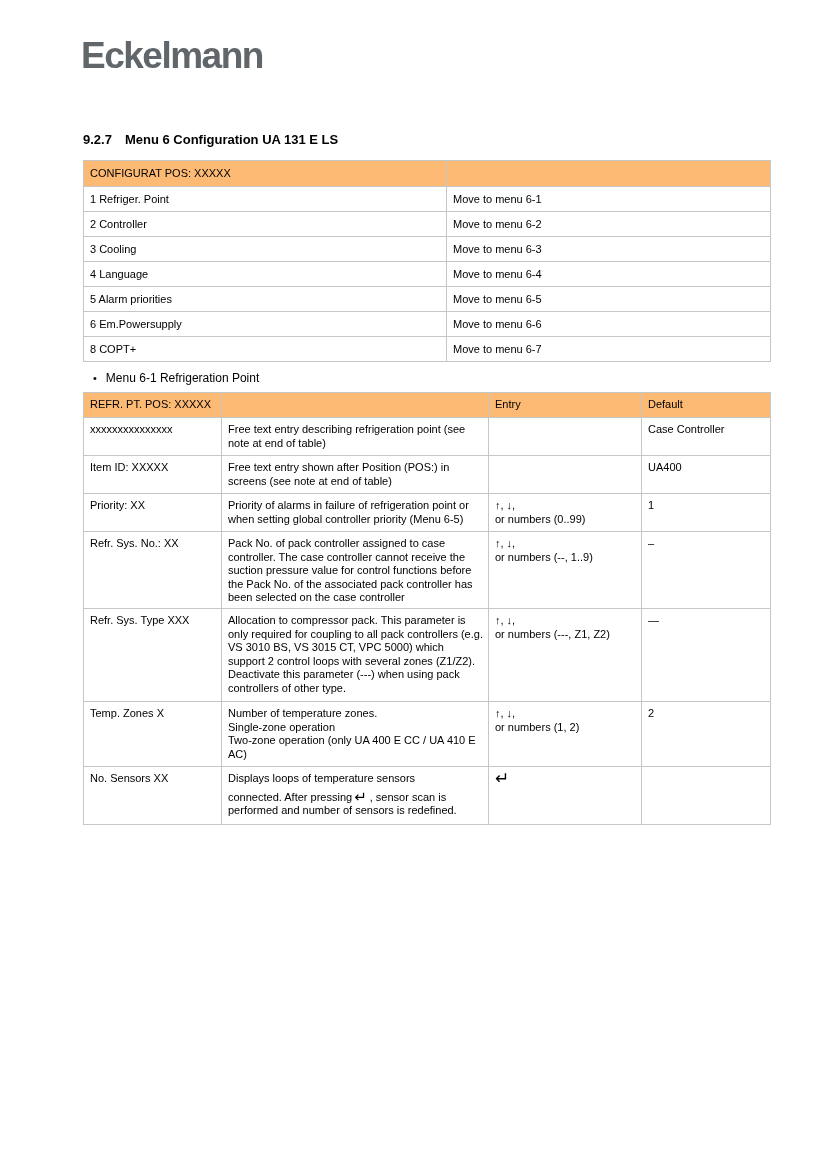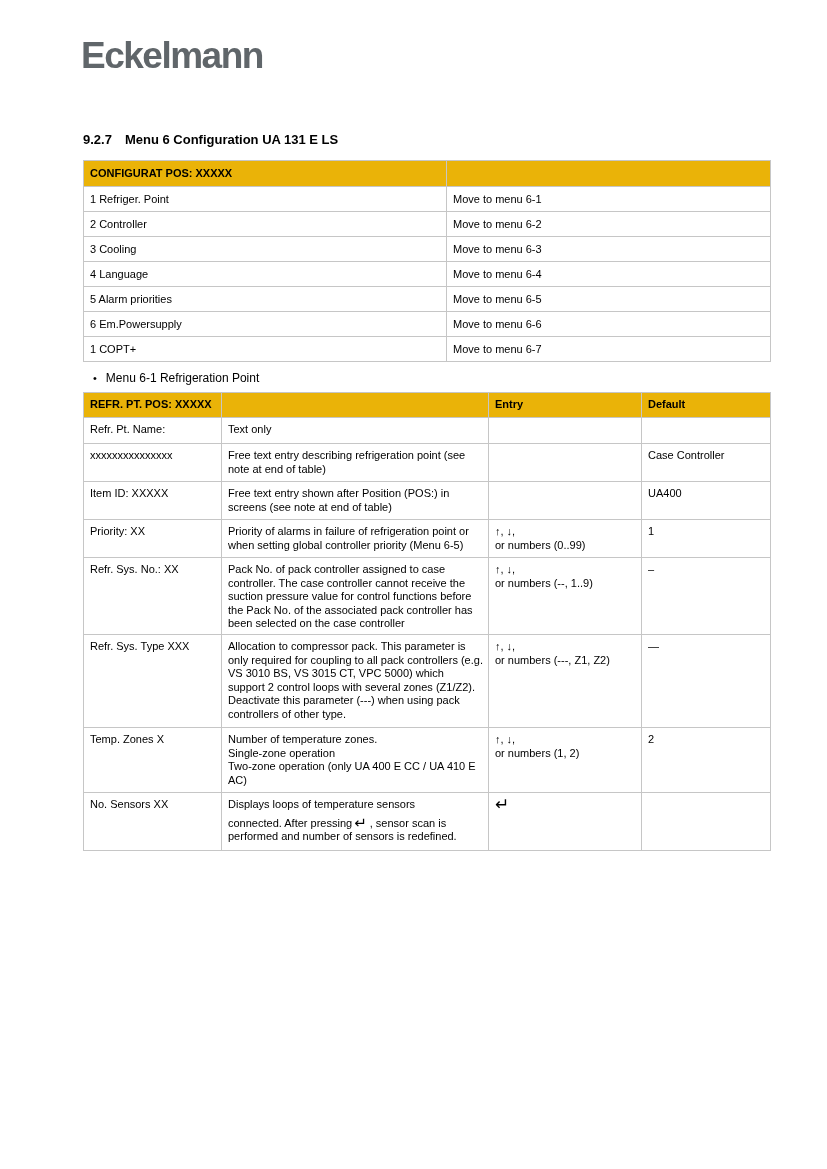--- a/index.html
+++ b/index.html
@@ -38,21 +38,21 @@
   td, th {
     border: 1px solid #c6c6c6;
     vertical-align: top;
     font-size: 11px;
     line-height: 13.5px;
     padding: 5px 5px 2px 6px;
     text-align: left;
     font-weight: normal;
     overflow: hidden;
   }
-  th { background: #eab308; font-weight: bold; }
+  th { background: #fdba74; font-weight: normal; }
 
   .t1 { position: absolute; left: 70px; top: 160px; width: 687px; }
   .t1 tr       { height: 25px; }
   .t1 tr.head  { height: 26px; }
   .t1 td, .t1 th { padding-top: 6px; }
 
   .bullet-line {
     position: absolute;
     left: 80px;
     top: 371px;
@@ -137,21 +137,21 @@
     </tr>
     <tr>
       <td>5 Alarm priorities</td>
       <td>Move to menu 6-5</td>
     </tr>
     <tr>
       <td>6 Em.Powersupply</td>
       <td>Move to menu 6-6</td>
     </tr>
     <tr>
-      <td>1 COPT+</td>
+      <td>8 COPT+</td>
       <td>Move to menu 6-7</td>
     </tr>
   </tbody>
     </table>
 
   <div class="bullet-line">
     <span class="dot">•</span><span>Menu 6-1 Refrigeration Point</span>
   </div>
 
   <table class="t2">
@@ -162,26 +162,20 @@
         <col style="width:129px">
       </colgroup>
     <tbody>
         <tr class="head">
       <th>REFR. PT. POS: XXXXX</th>
       <th></th>
       <th>Entry</th>
       <th>Default</th>
     </tr>
 
-    <tr class="r0">
-      <td>Refr. Pt. Name:</td>
-      <td>Text only</td>
-      <td></td>
-      <td></td>
-    </tr>
 
     <tr class="r1">
       <td>xxxxxxxxxxxxxxx</td>
       <td>Free text entry describing refrigeration point (see note at end of table)</td>
       <td></td>
       <td>Case Controller</td>
     </tr>
 
     <tr class="r2">
       <td>Item ID: XXXXX</td>

